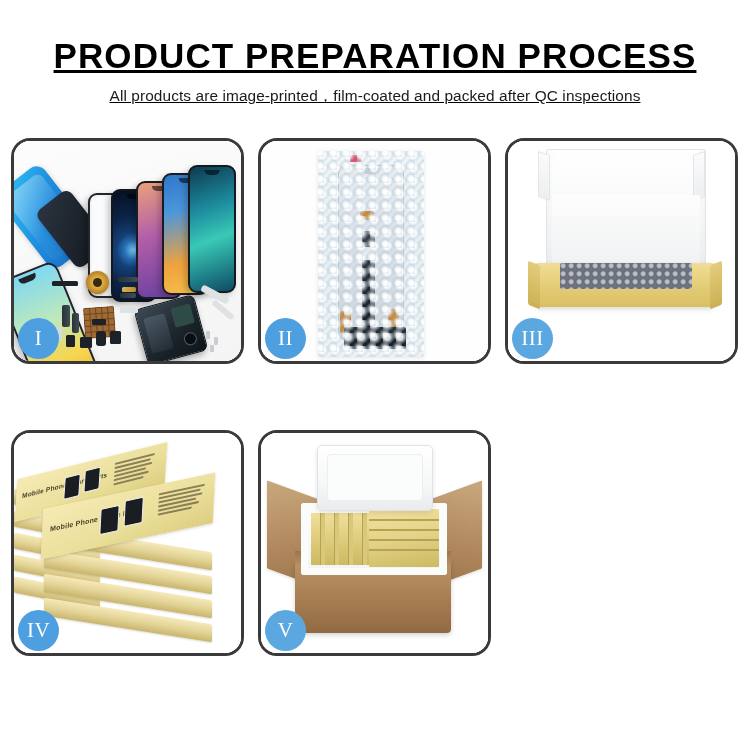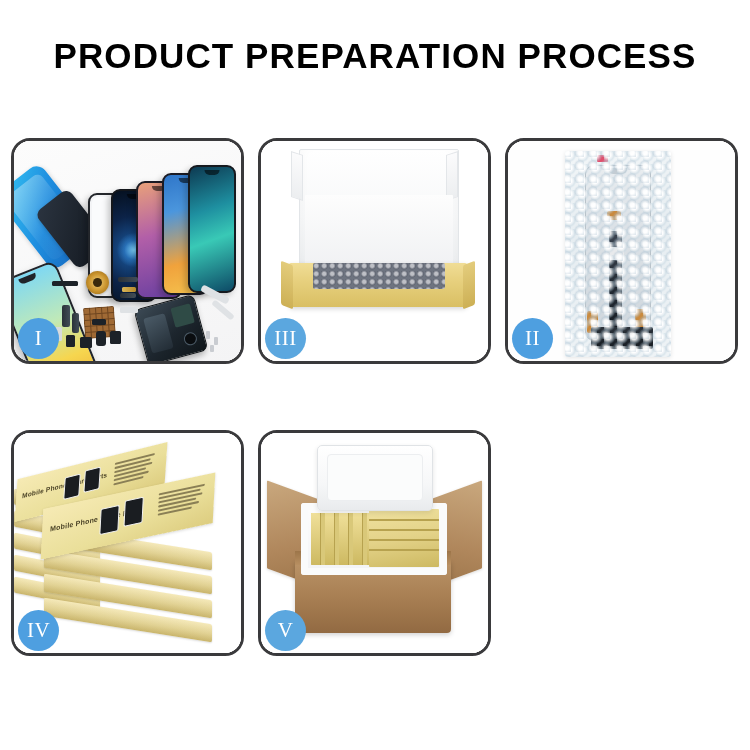--- a/index.html
+++ b/index.html
@@ -6,21 +6,21 @@
   * { box-sizing: border-box; margin: 0; padding: 0; }
   html, body {
     width: 750px; height: 750px;
     background: #ffffff;
     font-family: "Liberation Sans", sans-serif;
     overflow: hidden;
   }
   #root { position: relative; width: 750px; height: 750px; background: #fff; }
 
   
-  .header { position: absolute; left: 0; top: 0; width: 750px; text-align: center; }
+  .header { position: absolute; left: 0; top: 0; width: 750px; text-align: center; text-decoration: underline; }
   .title {
     font-family: "Liberation Sans", sans-serif;
     font-size: 35px; font-weight: 700; color: #000;
     letter-spacing: 1.1px;
     margin-top: 36px;
     white-space: nowrap;
   }
   .subtitle {
     font-family: "Liberation Sans", sans-serif;
     font-size: 15.4px; font-weight: 400; color: #1a1a1a;
@@ -397,20 +397,21 @@
     transform: rotate(-14deg); border-radius:3px;
   }
 </style>
 </head>
 <body>
 
 <div id="root">
 
   <div class="header">
     <div class="title">PRODUCT PREPARATION PROCESS</div>
+    <div class="subtitle">All products are image-printed，film-coated and packed after QC inspections</div>
   </div>
 
   <div class="grid">
 
     <div class="panel">
       <div class="panel-inner">
         <div class="scene p1-bg">
           <div class="p1-film"></div>
           <div class="p1-filmdark"></div>
 
@@ -453,50 +454,50 @@
           <div class="pt screw" style="left:196px;top:204px;width:4px;height:7px;"></div>
           <div class="pt white" style="left:186px;top:150px;width:30px;height:7px;border-radius:3px;transform:rotate(28deg);"></div>
           <div class="pt white" style="left:196px;top:166px;width:26px;height:6px;border-radius:3px;transform:rotate(40deg);"></div>
         </div>
       </div>
       <div class="badge">I</div>
     </div>
 
     <div class="panel">
       <div class="panel-inner">
-        <div class="scene p3-bg">
-          <div class="p3-lid"></div>
-          <div class="p3-lid-l"></div>
-          <div class="p3-lid-r"></div>
-          <div class="p3-foam"></div>
-          <div class="p3-tray"></div>
-          <div class="p3-pad"></div>
-        </div>
-      </div>
-      <div class="badge lighter">III</div>
-    </div>
-
-    <div class="panel">
-      <div class="panel-inner">
         <div class="scene p2-bg">
           <div class="p2-bag">
             <div class="p2-screen"></div>
             <div class="p2-flexmain"></div>
             <div class="p2-ic"></div>
             <div class="p2-conn" style="left:42px;top:60px;width:14px;height:9px;"></div>
             <div class="p2-conn" style="left:22px;top:160px;width:11px;height:22px;"></div>
             <div class="p2-conn" style="left:70px;top:158px;width:11px;height:22px;"></div>
             <div class="p2-bottom"></div>
             <div class="p2-tape"></div>
             <div class="p2-bubbles"></div>
             <div class="p2-bubbles2"></div>
           </div>
         </div>
       </div>
       <div class="badge">II</div>
+    </div>
+
+    <div class="panel">
+      <div class="panel-inner">
+        <div class="scene p3-bg">
+          <div class="p3-lid"></div>
+          <div class="p3-lid-l"></div>
+          <div class="p3-lid-r"></div>
+          <div class="p3-foam"></div>
+          <div class="p3-tray"></div>
+          <div class="p3-pad"></div>
+        </div>
+      </div>
+      <div class="badge lighter">III</div>
     </div>
 
     <div class="panel">
       <div class="panel-inner">
         <div class="scene p4-bg">
 
           <div class="bx" style="left:0px;top:64px;width:86px;height:16px;transform:skewY(11deg);">
               <span class="side"></span>
             </div>
           <div class="bx" style="left:0px;top:86px;width:86px;height:16px;transform:skewY(11deg);">

